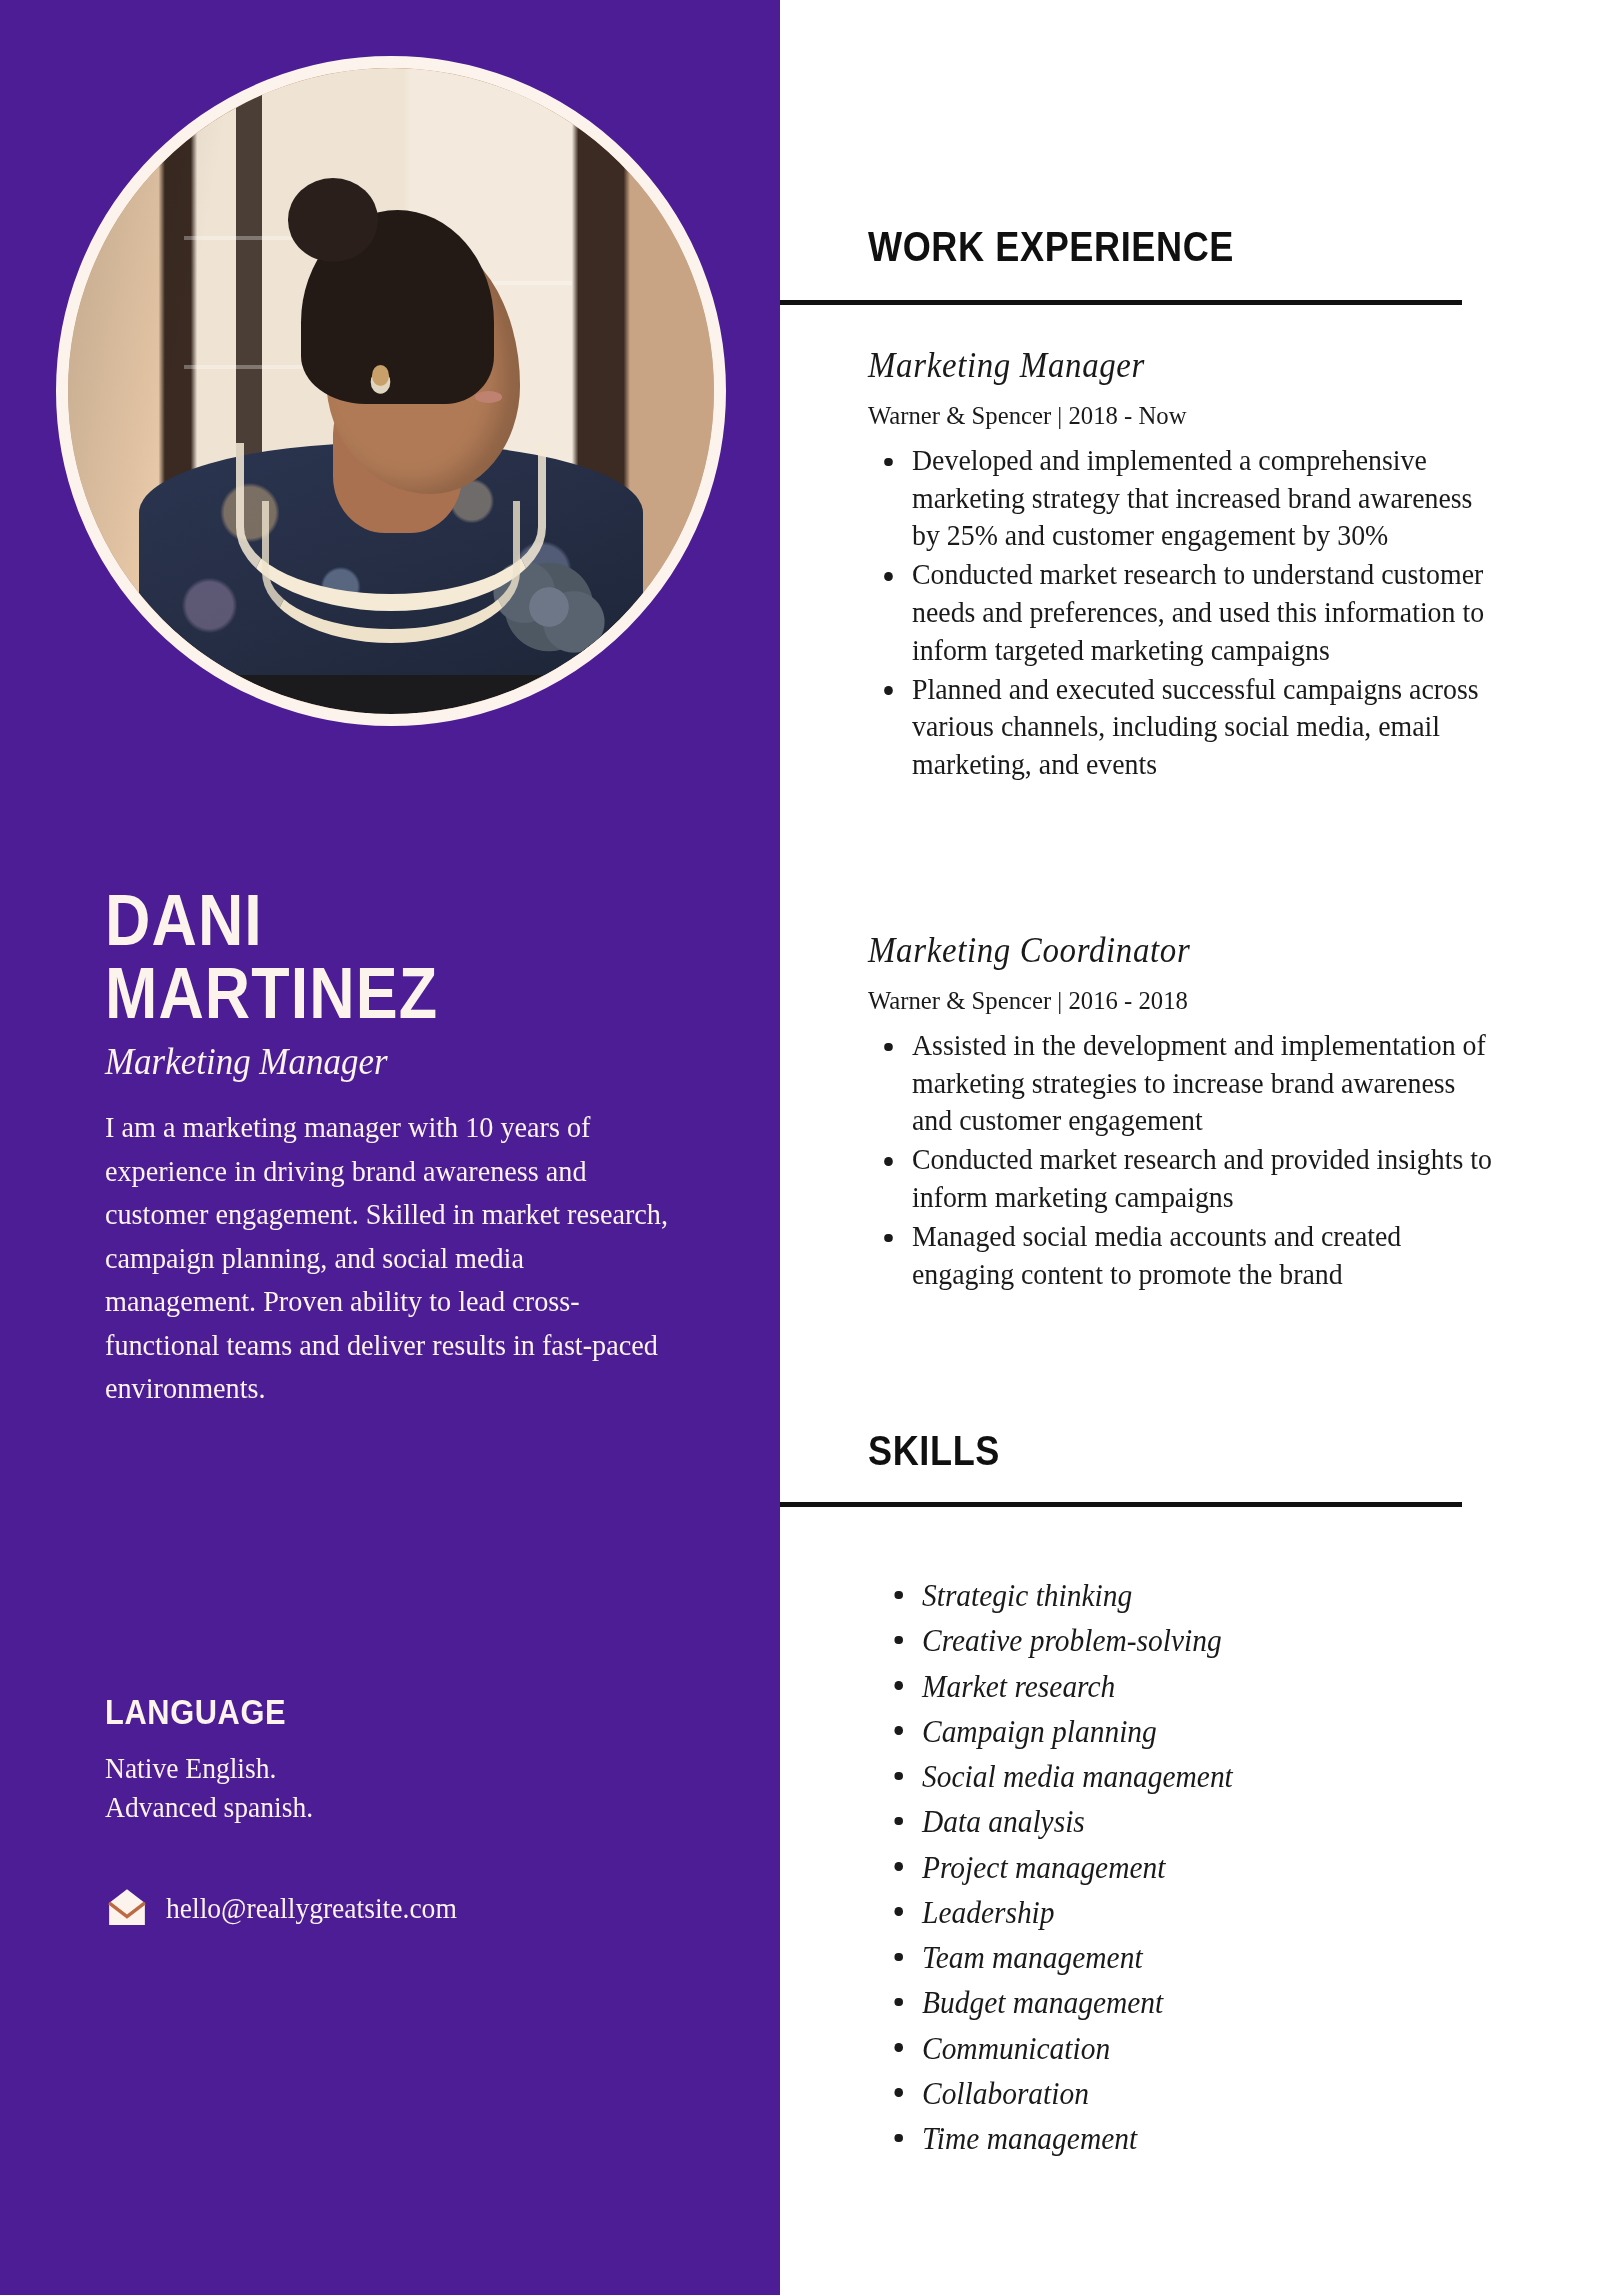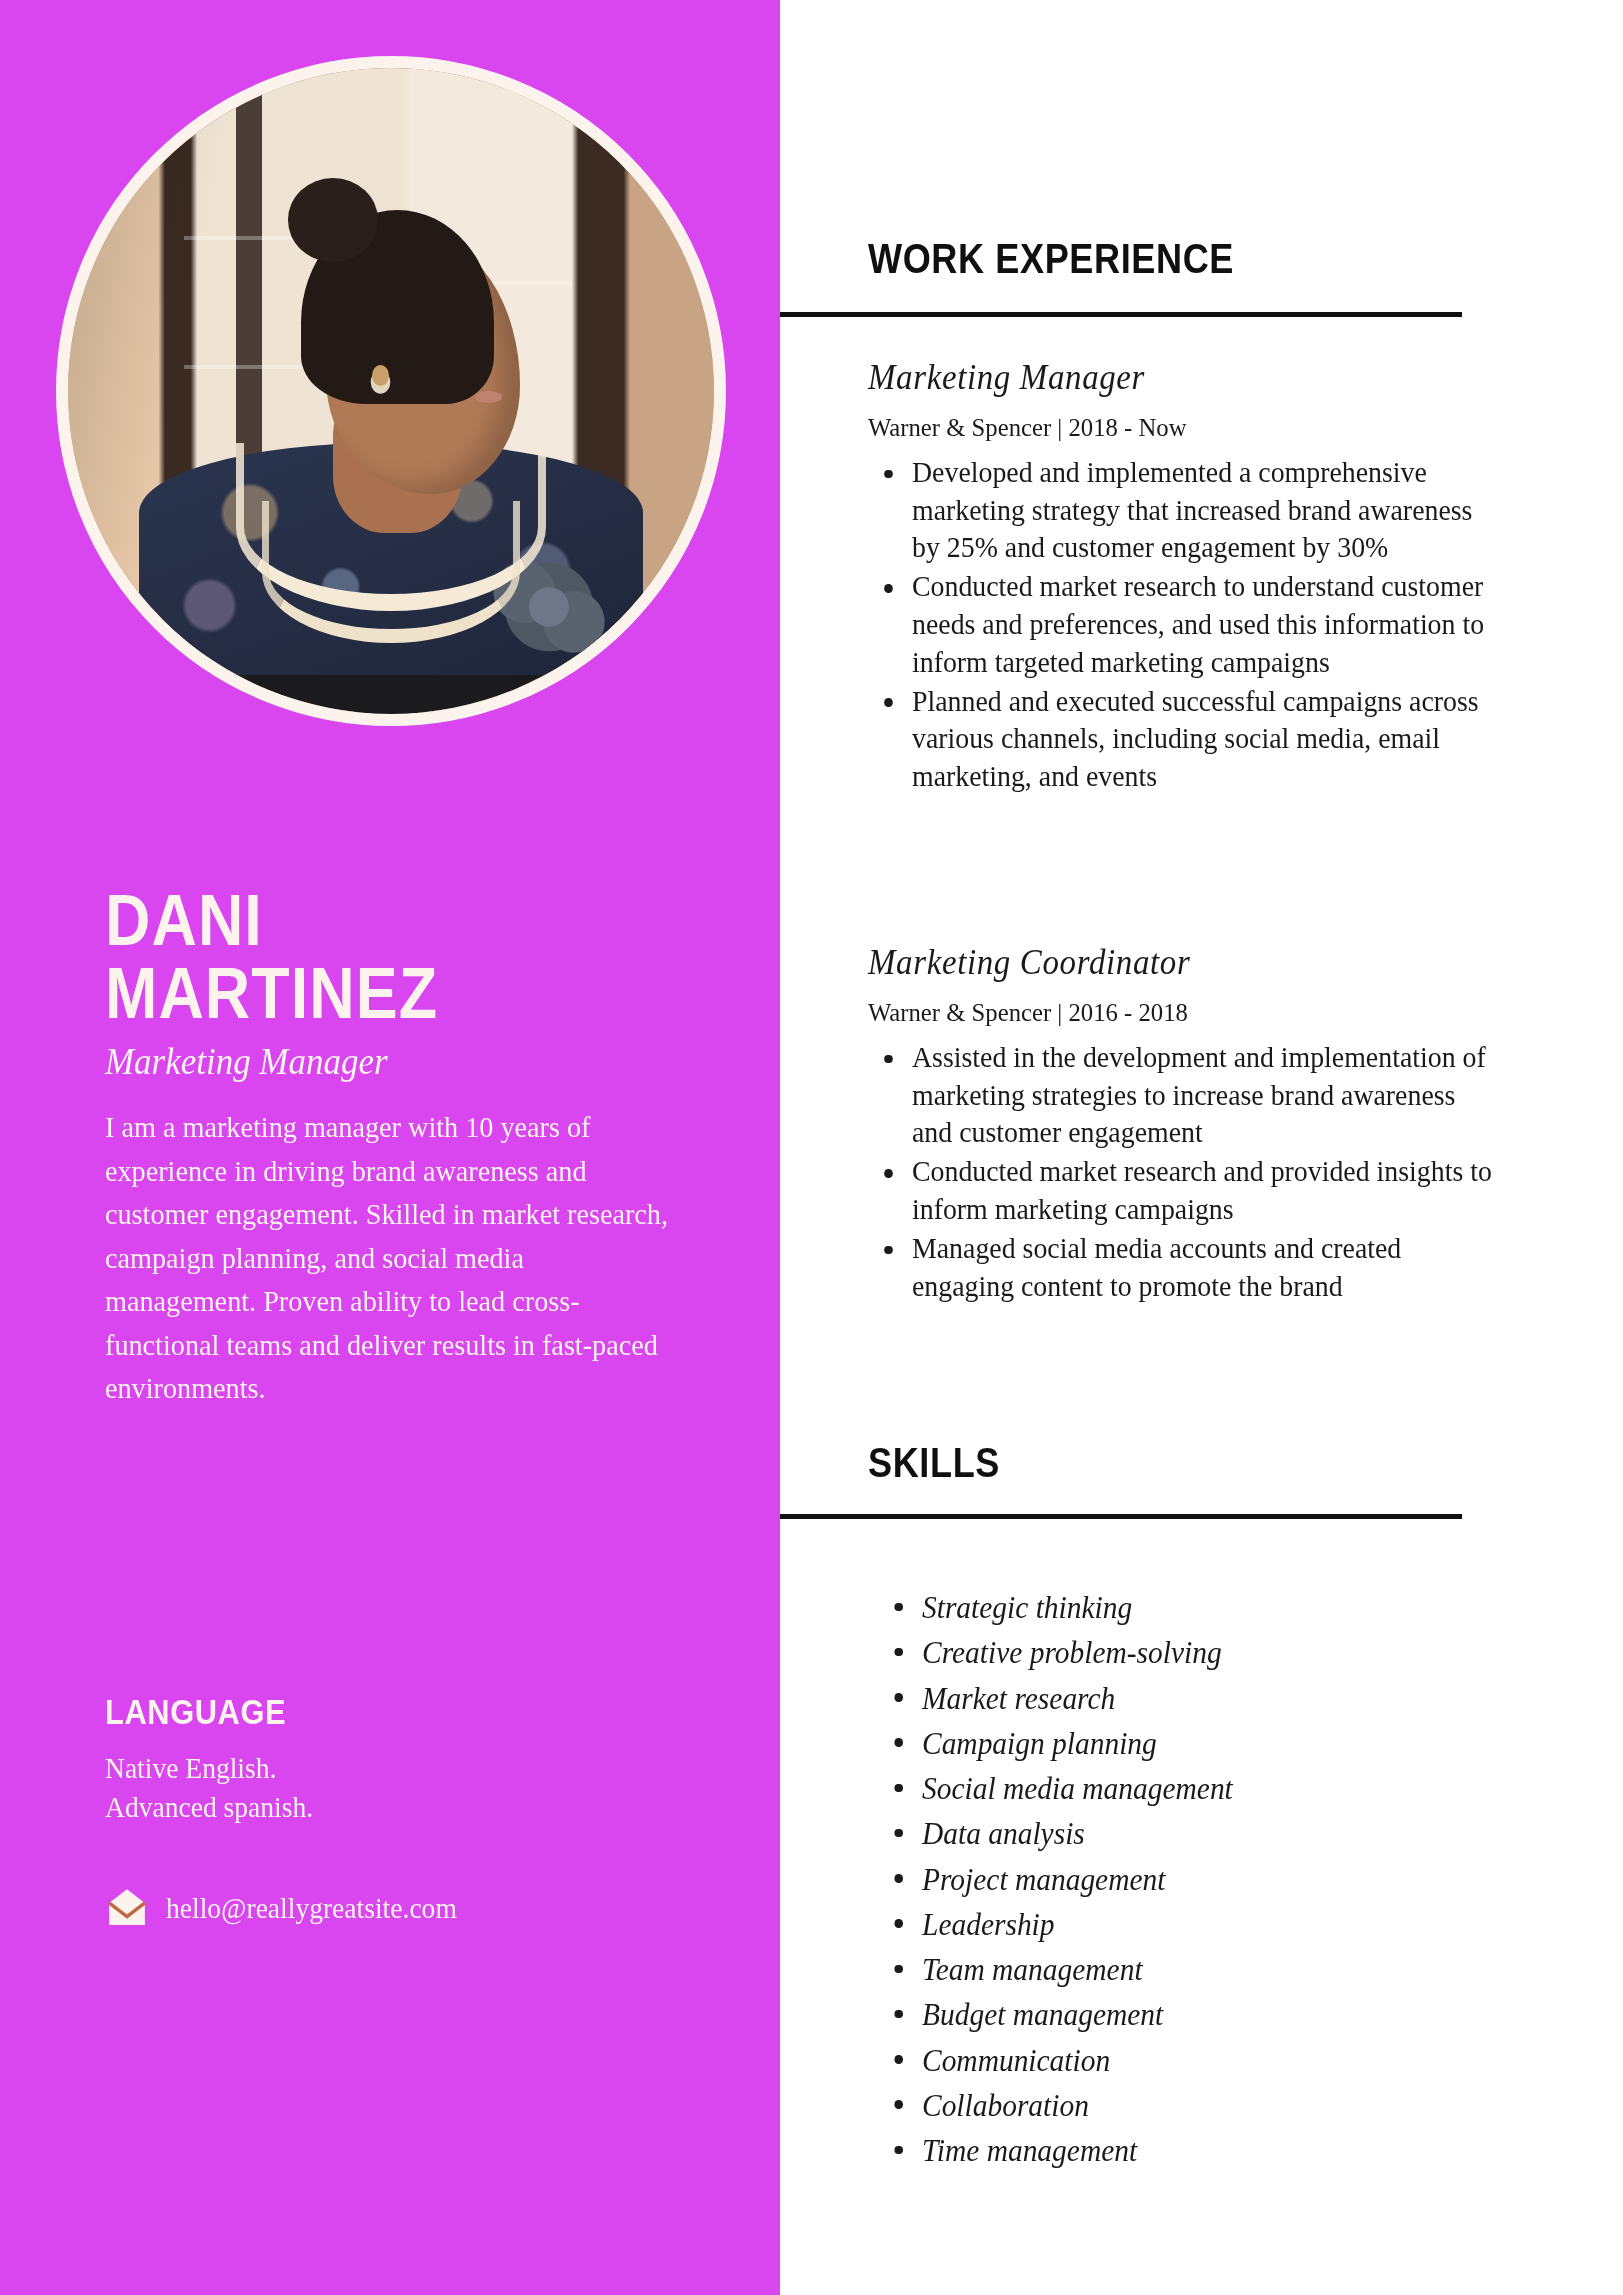--- a/index.html
+++ b/index.html
@@ -16,21 +16,21 @@
     font-family: "Liberation Serif", serif;
   }
 
   
   #left-panel {
     position: absolute;
     left: 0;
     top: 0;
     width: 780px;
     height: 2295px;
-    background: #d946ef;
+    background: #4c1d95;
   }
 
   
   #photo-frame {
     position: absolute;
     left: 56px;
     top: 56px;
     width: 670px;
     height: 670px;
     border-radius: 50%;
@@ -245,21 +245,21 @@
     color: #fbf3ec;
     transform: scaleX(0.95);
     transform-origin: left top;
     padding-top: 2.6px;
   }
 
   
   #right-col {
     position: absolute;
     left: 780px;
-    top: 12px;
+    top: 0;
     width: 844px;
     height: 1832px;
     background: #ffffff;
   }
   .sec-heading {
     font-family: "Liberation Sans", sans-serif;
     font-weight: 700;
     font-size: 43px;
     letter-spacing: 0.7px;
     color: #101010;

